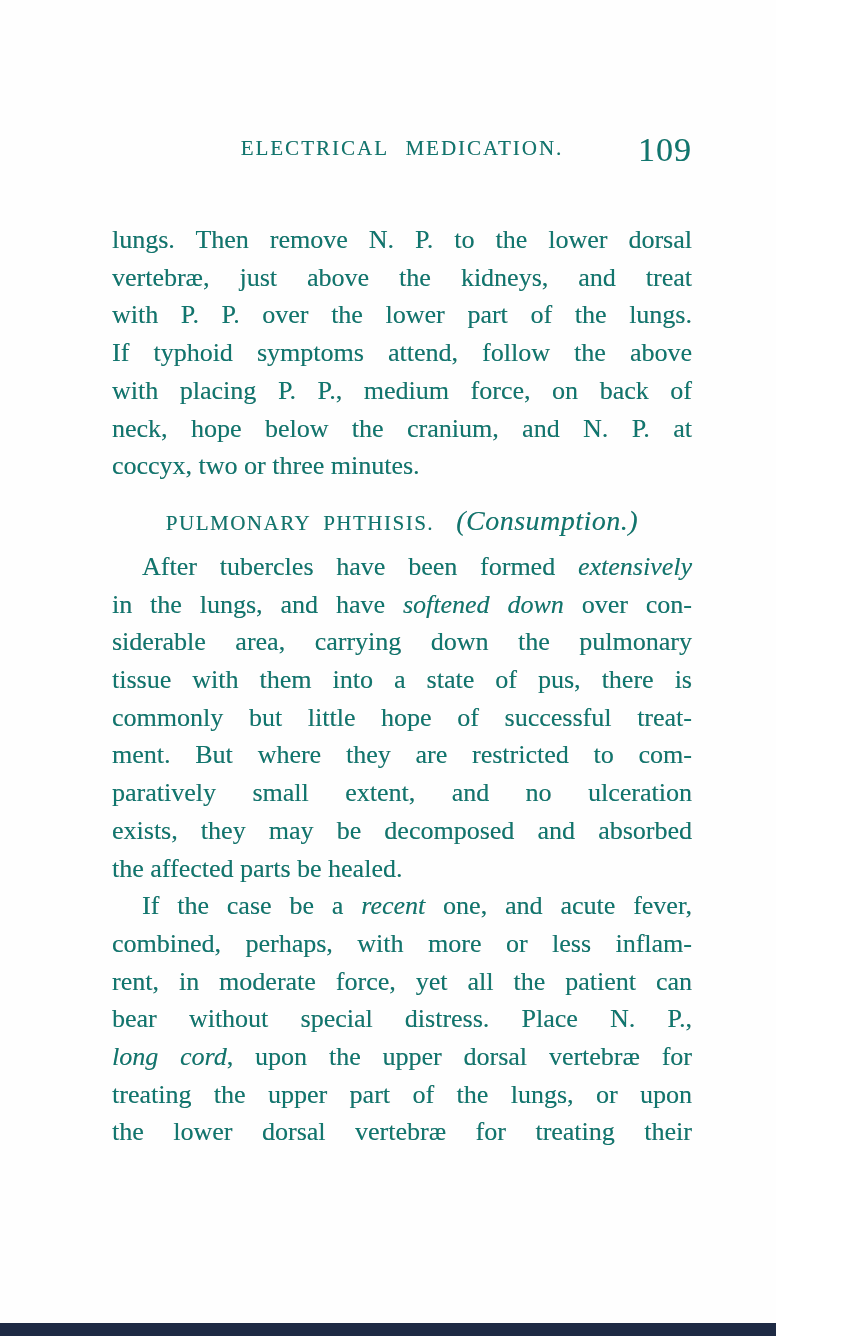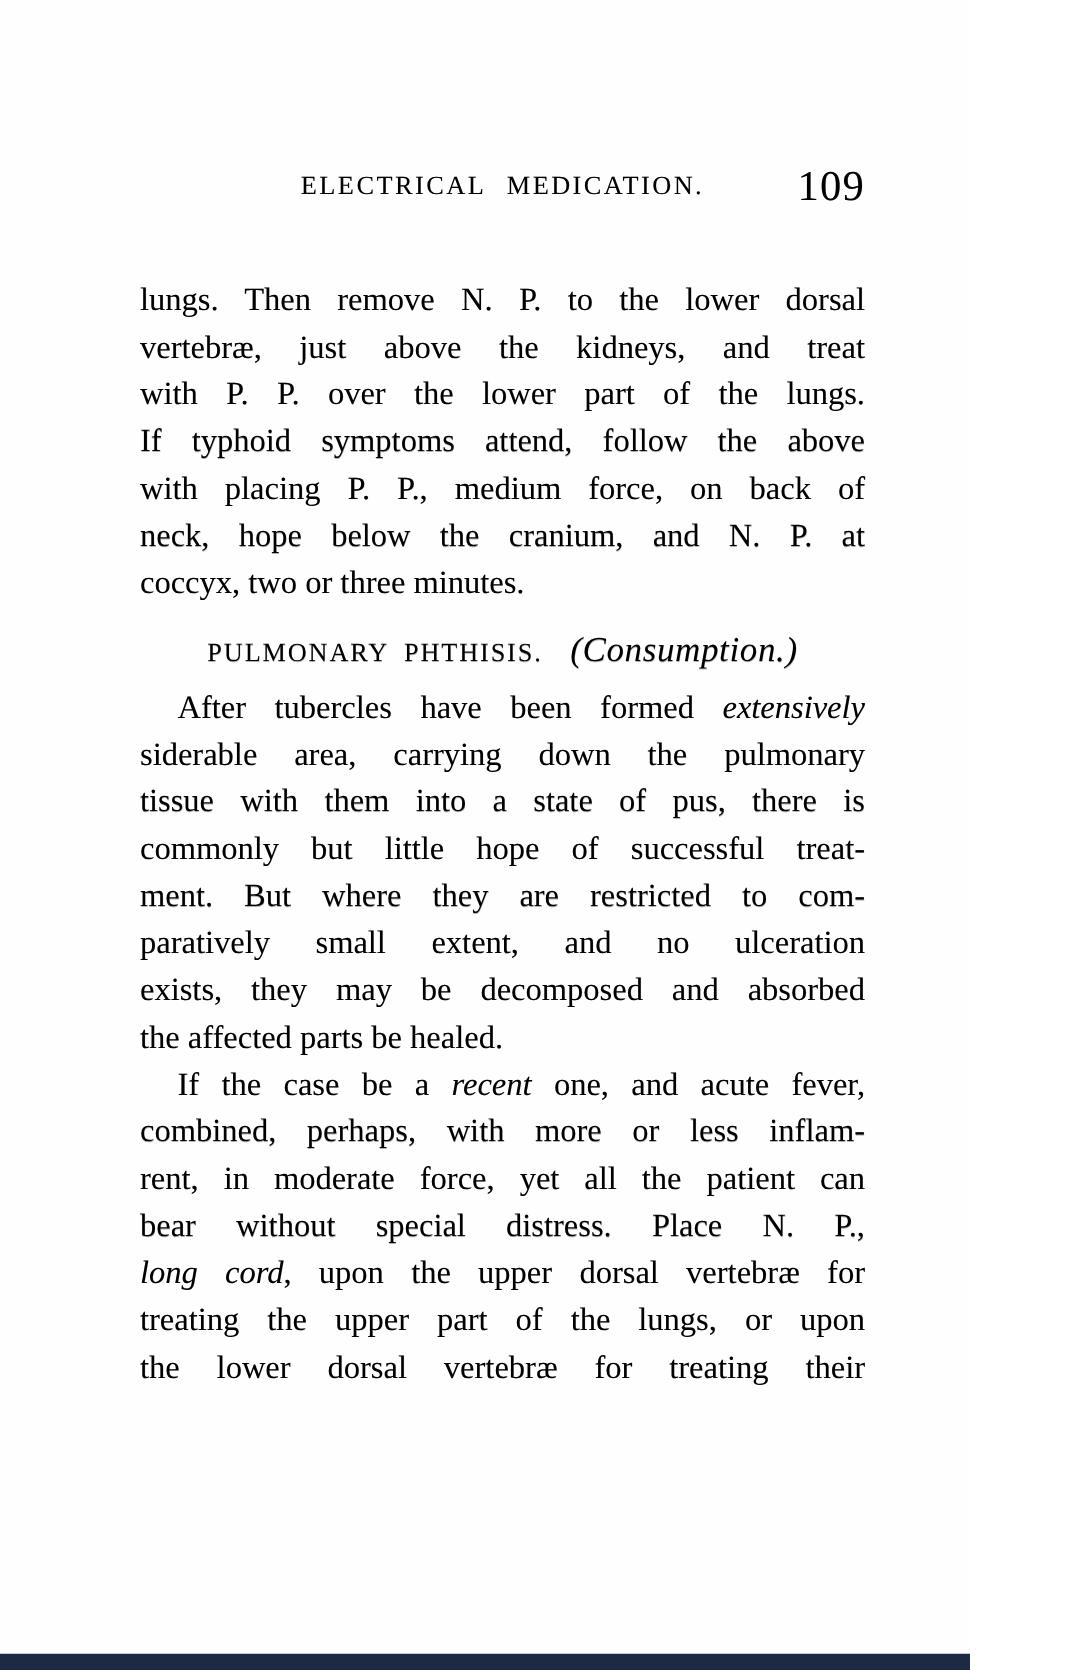--- a/index.html
+++ b/index.html
@@ -1,20 +1,20 @@
 <!DOCTYPE html>
 <html><head>
 <meta charset="utf-8">
 <style>
   html,body { margin:0; padding:0; background:#ffffff; }
   .page {
     position:relative; width:776px; height:1336px;
     background:#fefefef9; background-color:#fefefe;
     font-family:"Liberation Serif", serif;
-    color:#000000; overflow:hidden;
+    color:#0f766e; overflow:hidden;
     text-shadow:0.2px 0.2px 0 rgba(25,25,25,0.35);
   }
   .running-header { position:absolute; top:136px; left:112px; width:580px; height:30px; }
   .rh-title {
     display:block; text-align:center; font-size:21px;
     letter-spacing:2px; word-spacing:10px; line-height:24px;
   }
   .rh-num { position:absolute; right:0; top:-5px; font-size:34px; letter-spacing:1px; }
 
   .text-block { position:absolute; left:112px; top:193px; width:580px; font-size:26px; line-height:37.7px;margin-top:28px; }
@@ -48,20 +48,21 @@
         <div class="line"><span>vertebræ, just above the kidneys, and treat</span></div>
         <div class="line"><span>with P. P. over the lower part of the lungs.</span></div>
         <div class="line"><span>If typhoid symptoms attend, follow the above</span></div>
         <div class="line"><span>with placing P. P., medium force, on back of</span></div>
         <div class="line"><span>neck, hope below the cranium, and N. P. at</span></div>
         <div class="line lastline"><span>coccyx, two or three minutes.</span></div>
       </div>
       <div class="heading"><span class="sc">PULMONARY PHTHISIS.</span><span class="it">(Consumption.)</span></div>
       <div class="para indent">
         <div class="line"><span>After tubercles have been formed </span><em>extensively</em></div>
+        <div class="line"><span>in the lungs, and have </span><em>softened down</em><span> over con-</span></div>
         <div class="line"><span>siderable area, carrying down the pulmonary</span></div>
         <div class="line"><span>tissue with them into a state of pus, there is</span></div>
         <div class="line"><span>commonly but little hope of successful treat-</span></div>
         <div class="line"><span>ment. But where they are restricted to com-</span></div>
         <div class="line"><span>paratively small extent, and no ulceration</span></div>
         <div class="line"><span>exists, they may be decomposed and absorbed</span></div>
         <div class="line lastline"><span>the affected parts be healed.</span></div>
       </div>
       <div class="para indent">
         <div class="line"><span>If the case be a </span><em>recent</em><span> one, and acute fever,</span></div>

